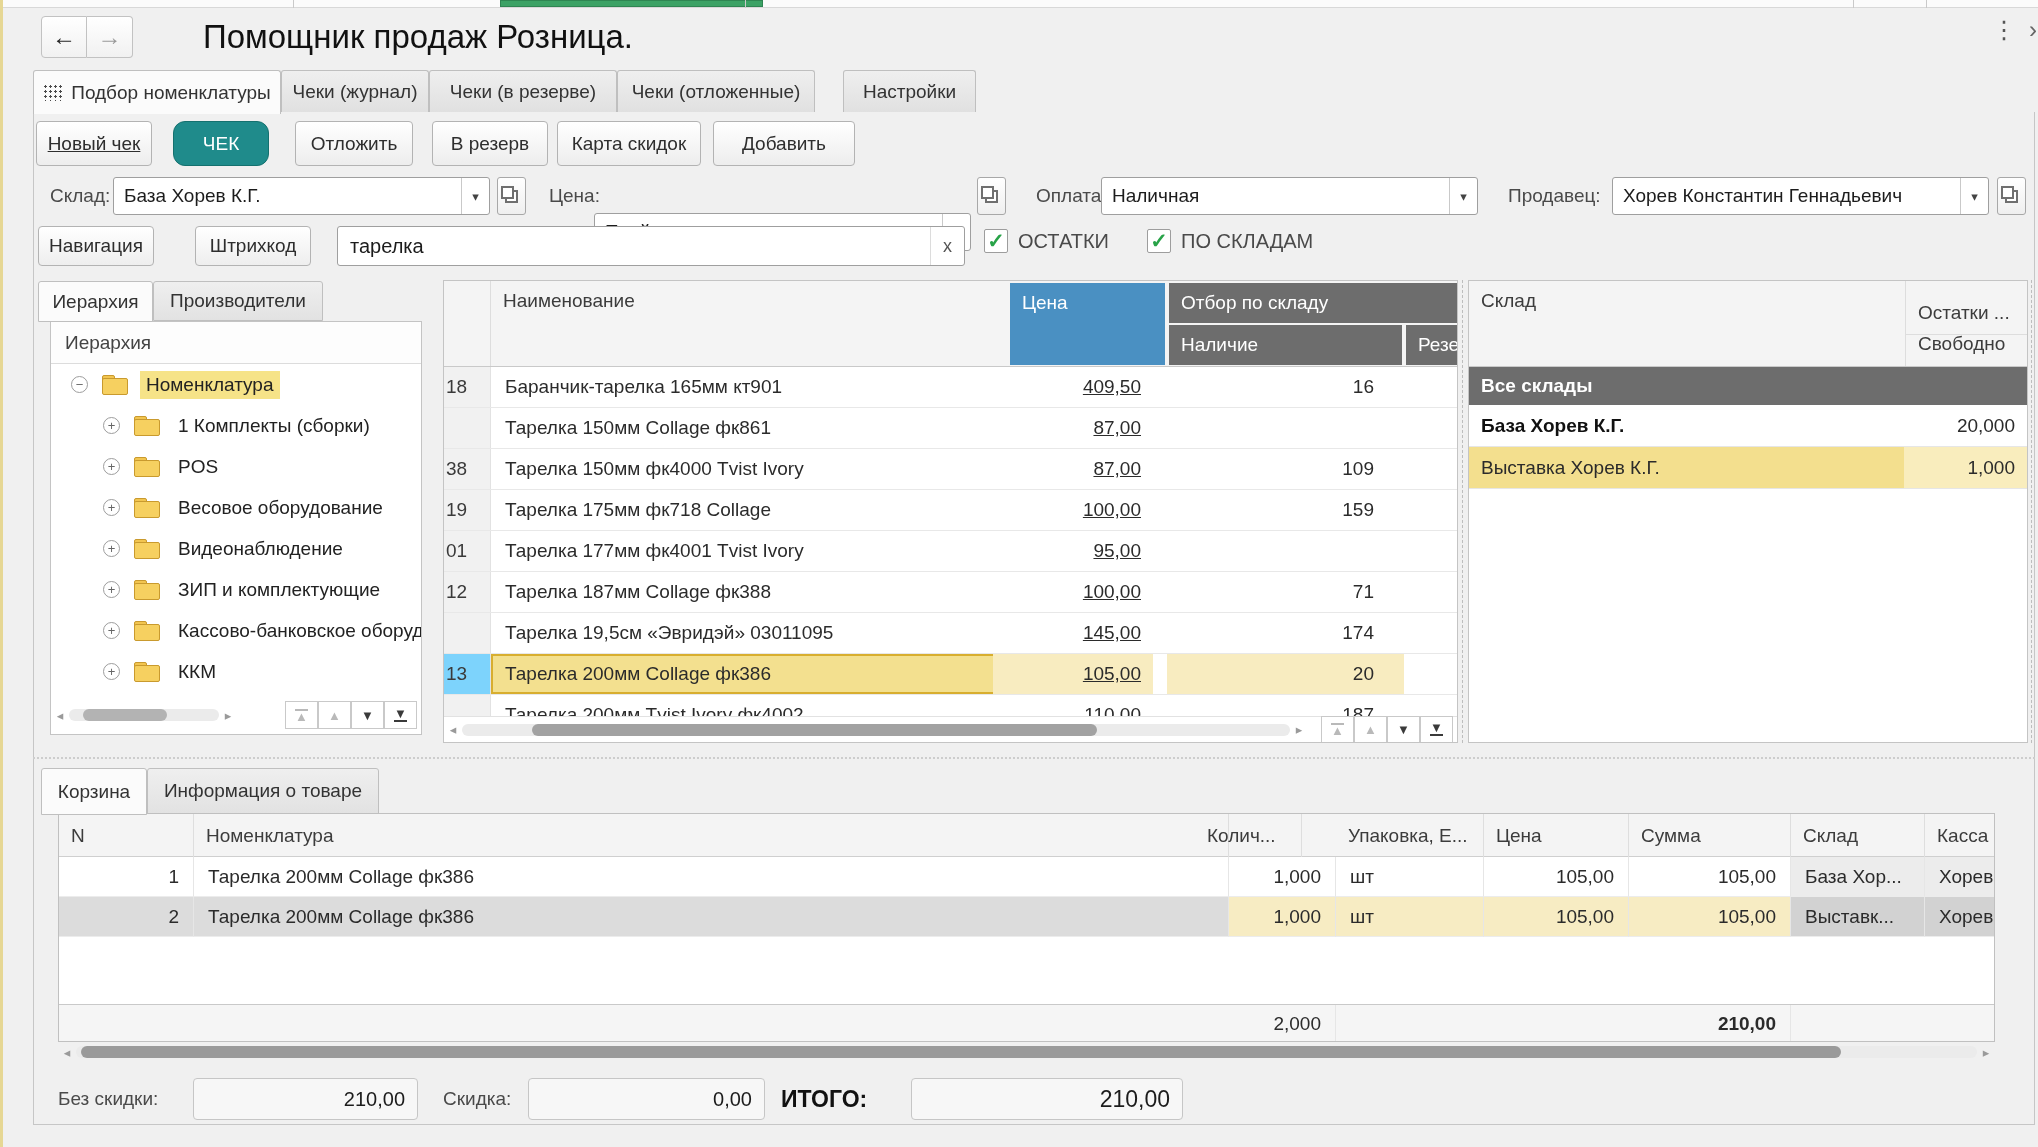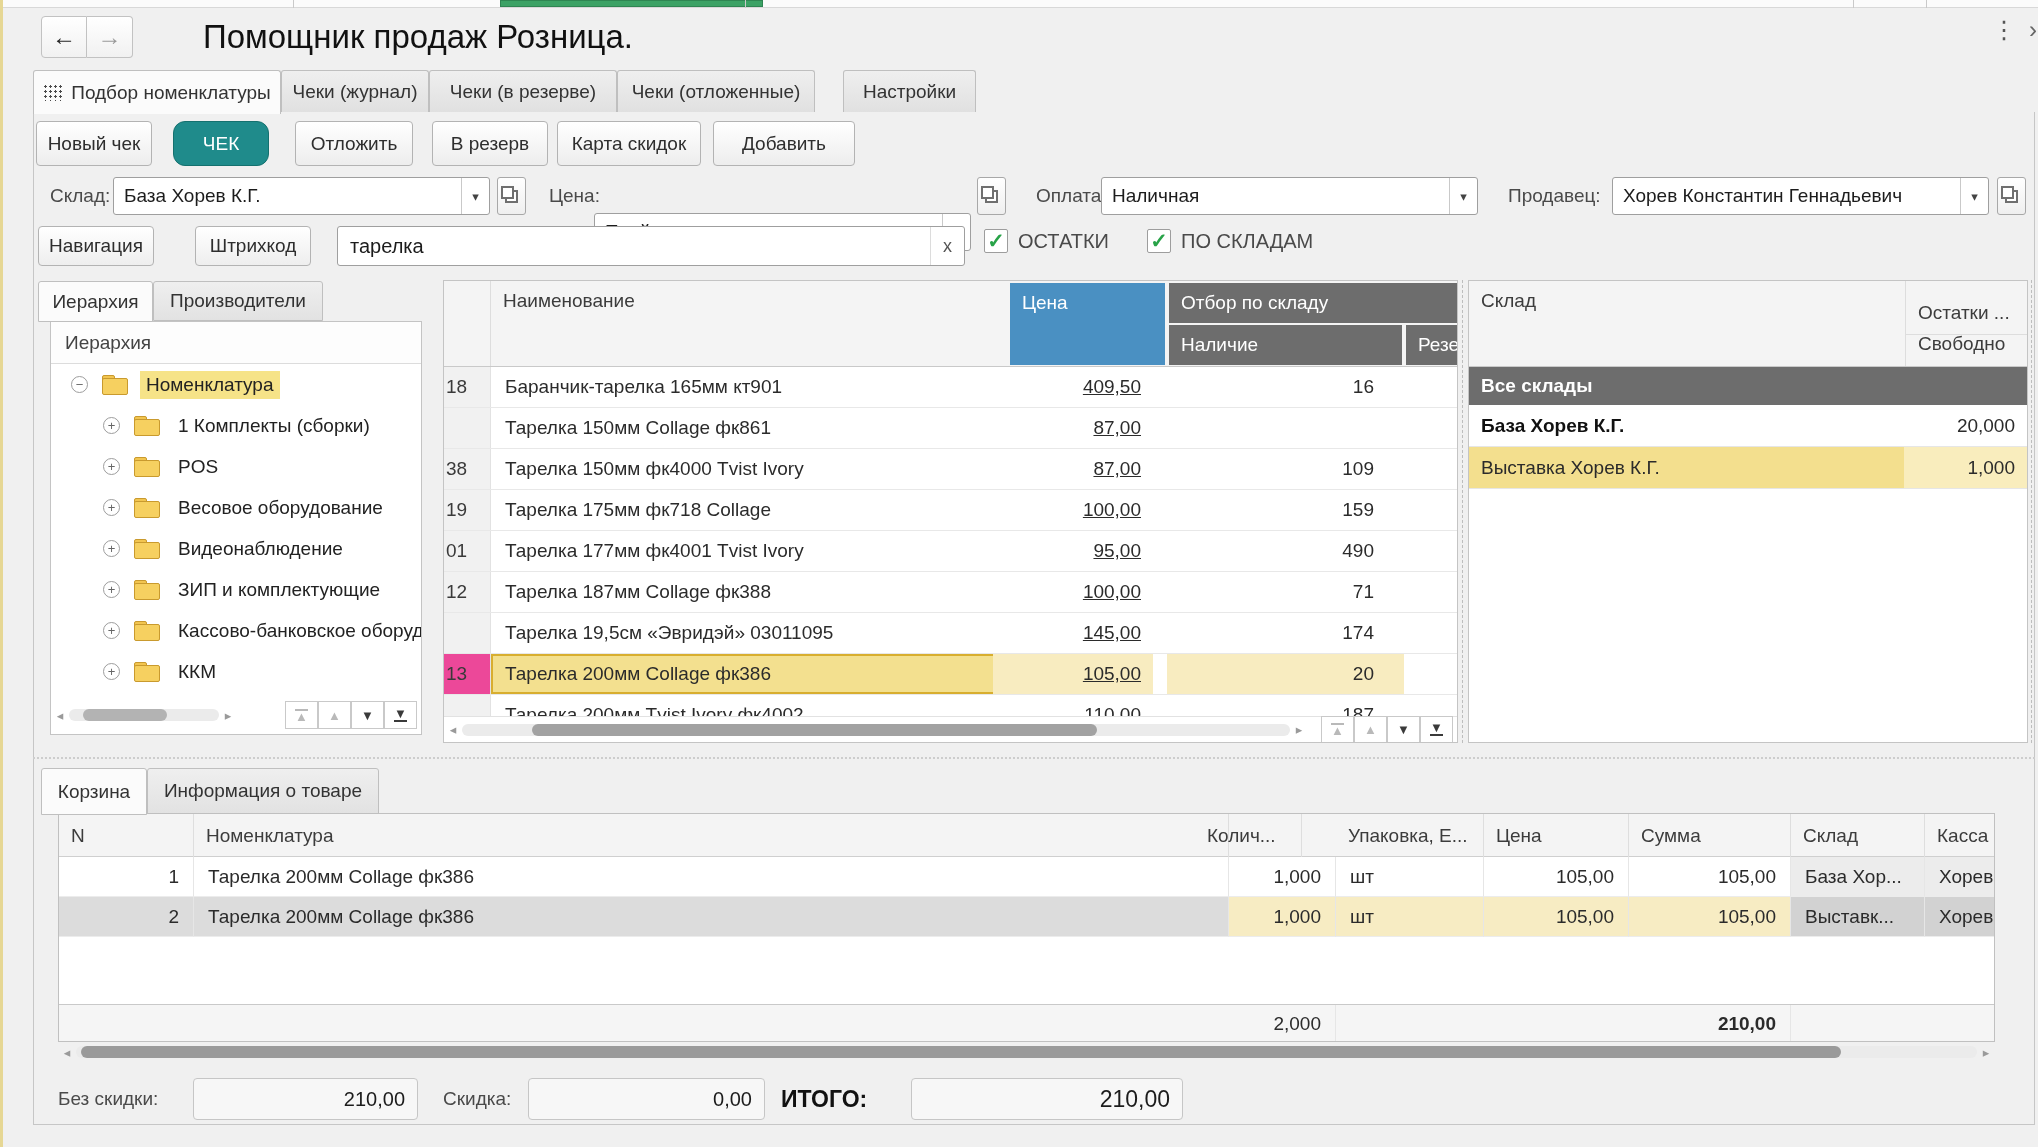--- a/index.html
+++ b/index.html
@@ -89,21 +89,21 @@
   .phcell.blue { background:#4a90c2; color:#fff; }
   .phcell.darkg { background:#6d6d6d; color:#fff; display:flex; align-items:center; padding:0 12px; }
   .prows { position:absolute; left:0; top:86px; width:100%; height:351px; overflow:hidden; }
   .prow { position:relative; height:41px; border-bottom:1px solid #e8e8e8; font-size:19px; }
   .pc { position:absolute; top:0; height:100%; display:flex; align-items:center; overflow:hidden; white-space:nowrap; }
   .pc.code { left:0; width:47px; background:#f1f1f1; color:#3a3a3a; justify-content:flex-start; padding-left:2px; border-right:1px solid #e2e2e2; }
   .pc.name { left:47px; width:516px; padding-left:14px; }
   .pc.price { left:549px; width:160px; justify-content:flex-end; padding-right:12px;text-decoration:underline; }
   .pc.avail { left:723px; width:237px; justify-content:flex-end; padding-right:30px; }
   .prow.sel .pc { background:#f8ecc0; }
-  .prow.sel .pc.code { background:#ec4899; }
+  .prow.sel .pc.code { background:#7dd3fc; }
   .prow.sel .pc.name { background:#f3e08f; border:2px solid #d8ae2f; padding-left:12px; }
   .pscroll { position:absolute; left:0; bottom:0; width:100%; height:26px; background:#fff; display:flex; align-items:center; border-top:1px solid #e2e2e2; }
 
   
   .whpanel { position:absolute; left:1465px; top:280px; width:560px; height:463px; background:#fff; border:1px solid #c4c4c4; overflow:hidden; }
   .whhdr { position:absolute; left:0; top:0; width:100%; height:86px; background:#f4f4f4; border-bottom:1px solid #c9c9c9; }
   .whc { position:absolute; font-size:19px; color:#3c3c3c; padding:9px 12px; }
   .whrow { position:absolute; left:0; width:100%; display:flex; font-size:19px; }
   .splitter { position:absolute; width:0; border-left:1px dashed #bdbdbd; top:280px; height:463px; }
 
@@ -165,21 +165,21 @@
     </div>
   <div class="tab" style="left:614px;width:198px;">
       <span>Чеки (отложенные)</span>
     </div>
   <div class="tab" style="left:840px;width:133px;">
       <span>Настройки</span>
     </div>
   <div class="tabline"></div>
   <div class="frame"></div>
 
-  <div class="abtn" style="left:33px;width:116px;">Новый чек</div>
+  <div class="abtn" style="left:33px;width:116px;text-decoration:underline;">Новый чек</div>
   <div class="abtn primary" style="left:170px;width:96px;border-radius:12px;">ЧЕК</div>
   <div class="abtn" style="left:292px;width:118px;">Отложить</div>
   <div class="abtn" style="left:429px;width:116px;">В резерв</div>
   <div class="abtn" style="left:554px;width:144px;">Карта скидок</div>
   <div class="abtn" style="left:710px;width:142px;">Добавить</div>
 
   <div class="flabel" style="left:47px;">Склад:</div>
   <div class="combo" style="left:110px;width:377px;">
     <span class="val">База Хорев К.Г.</span>
     <span class="arr">▾</span>
@@ -324,21 +324,20 @@
       <div class="prow">
         <span class="pc code">19</span>
         <span class="pc name">Тарелка 175мм фк718 Collage</span>
         <span class="pc price">100,00</span>
         <span class="pc avail">159</span>
       </div>
       <div class="prow">
         <span class="pc code">01</span>
         <span class="pc name">Тарелка 177мм фк4001 Tvist Ivory</span>
         <span class="pc price">95,00</span>
-        <span class="pc avail">490</span>
       </div>
       <div class="prow">
         <span class="pc code">12</span>
         <span class="pc name">Тарелка 187мм Collage фк388</span>
         <span class="pc price">100,00</span>
         <span class="pc avail">71</span>
       </div>
       <div class="prow">
         <span class="pc code"></span>
         <span class="pc name">Тарелка 19,5см «Эвридэй» 03011095</span>

